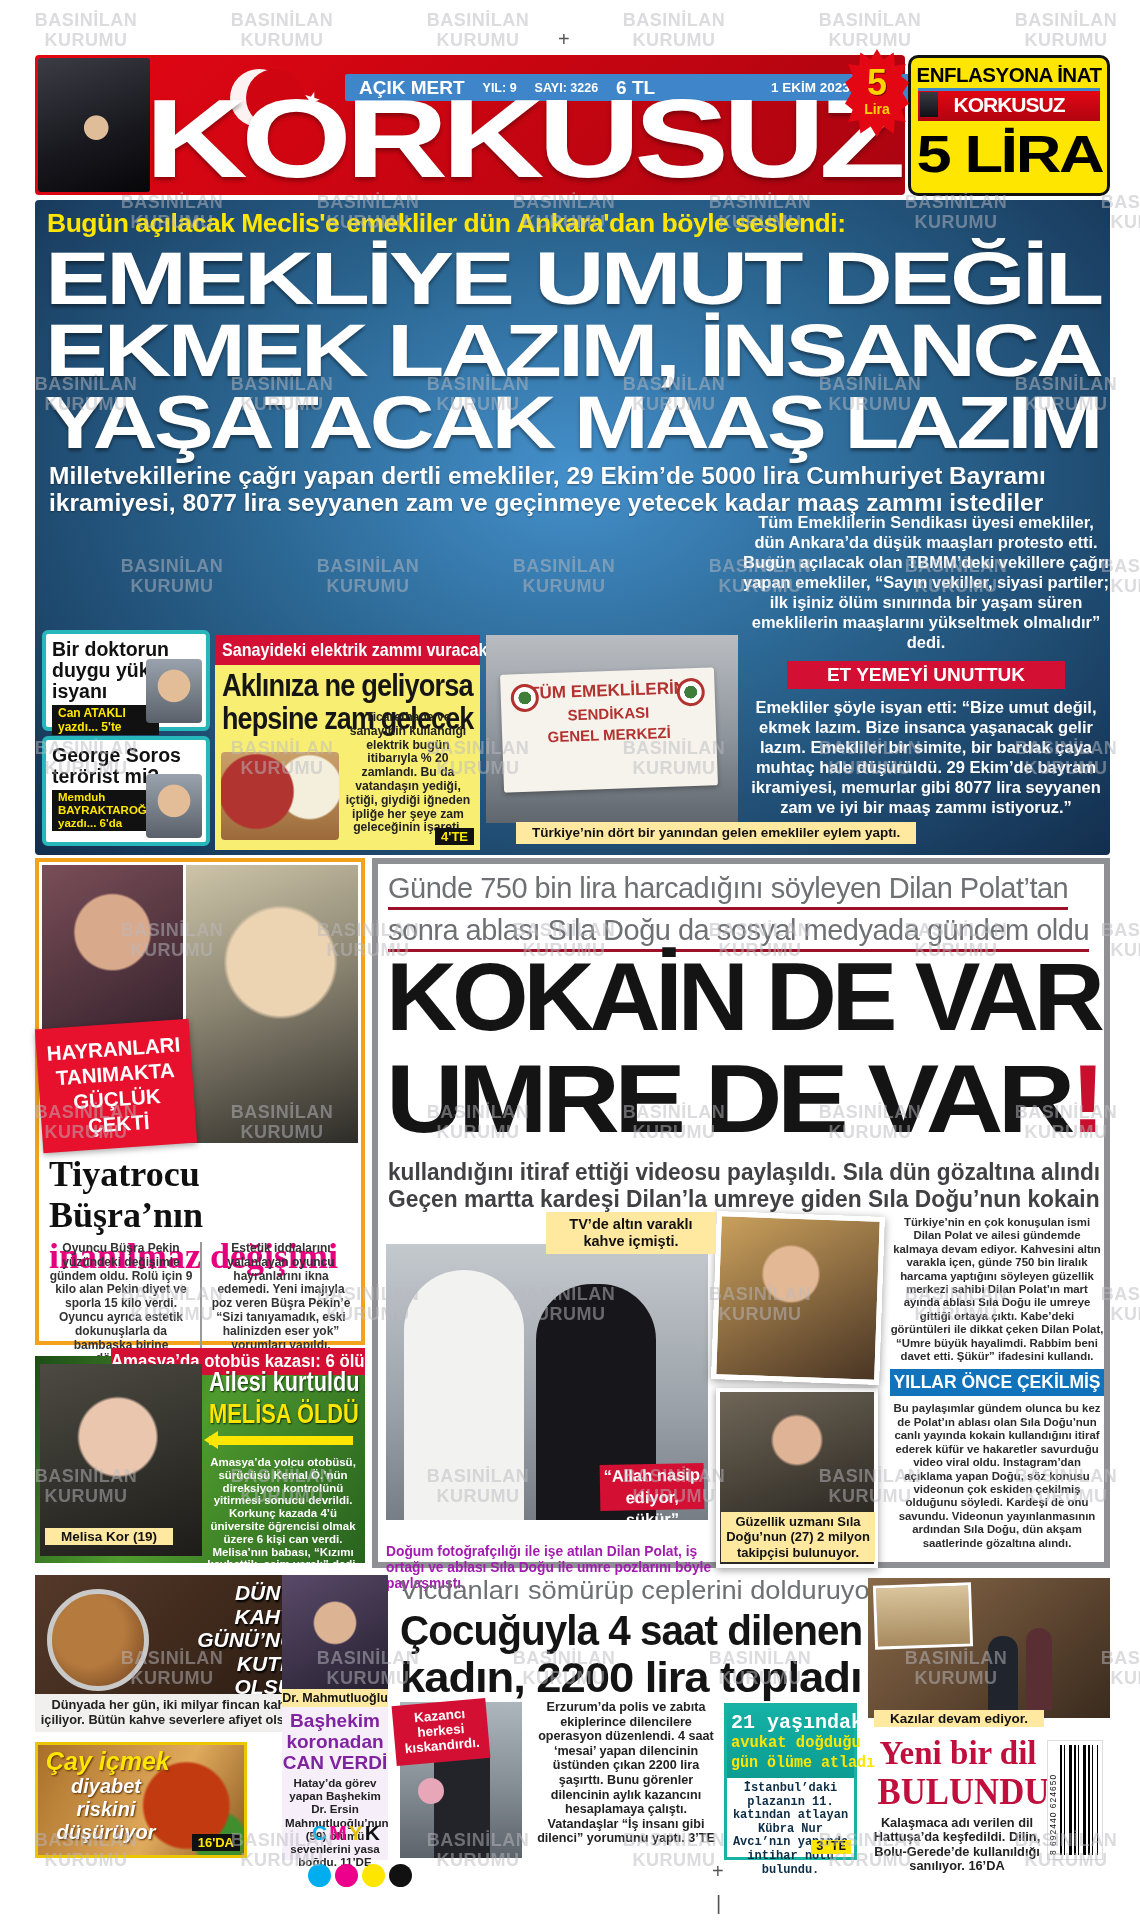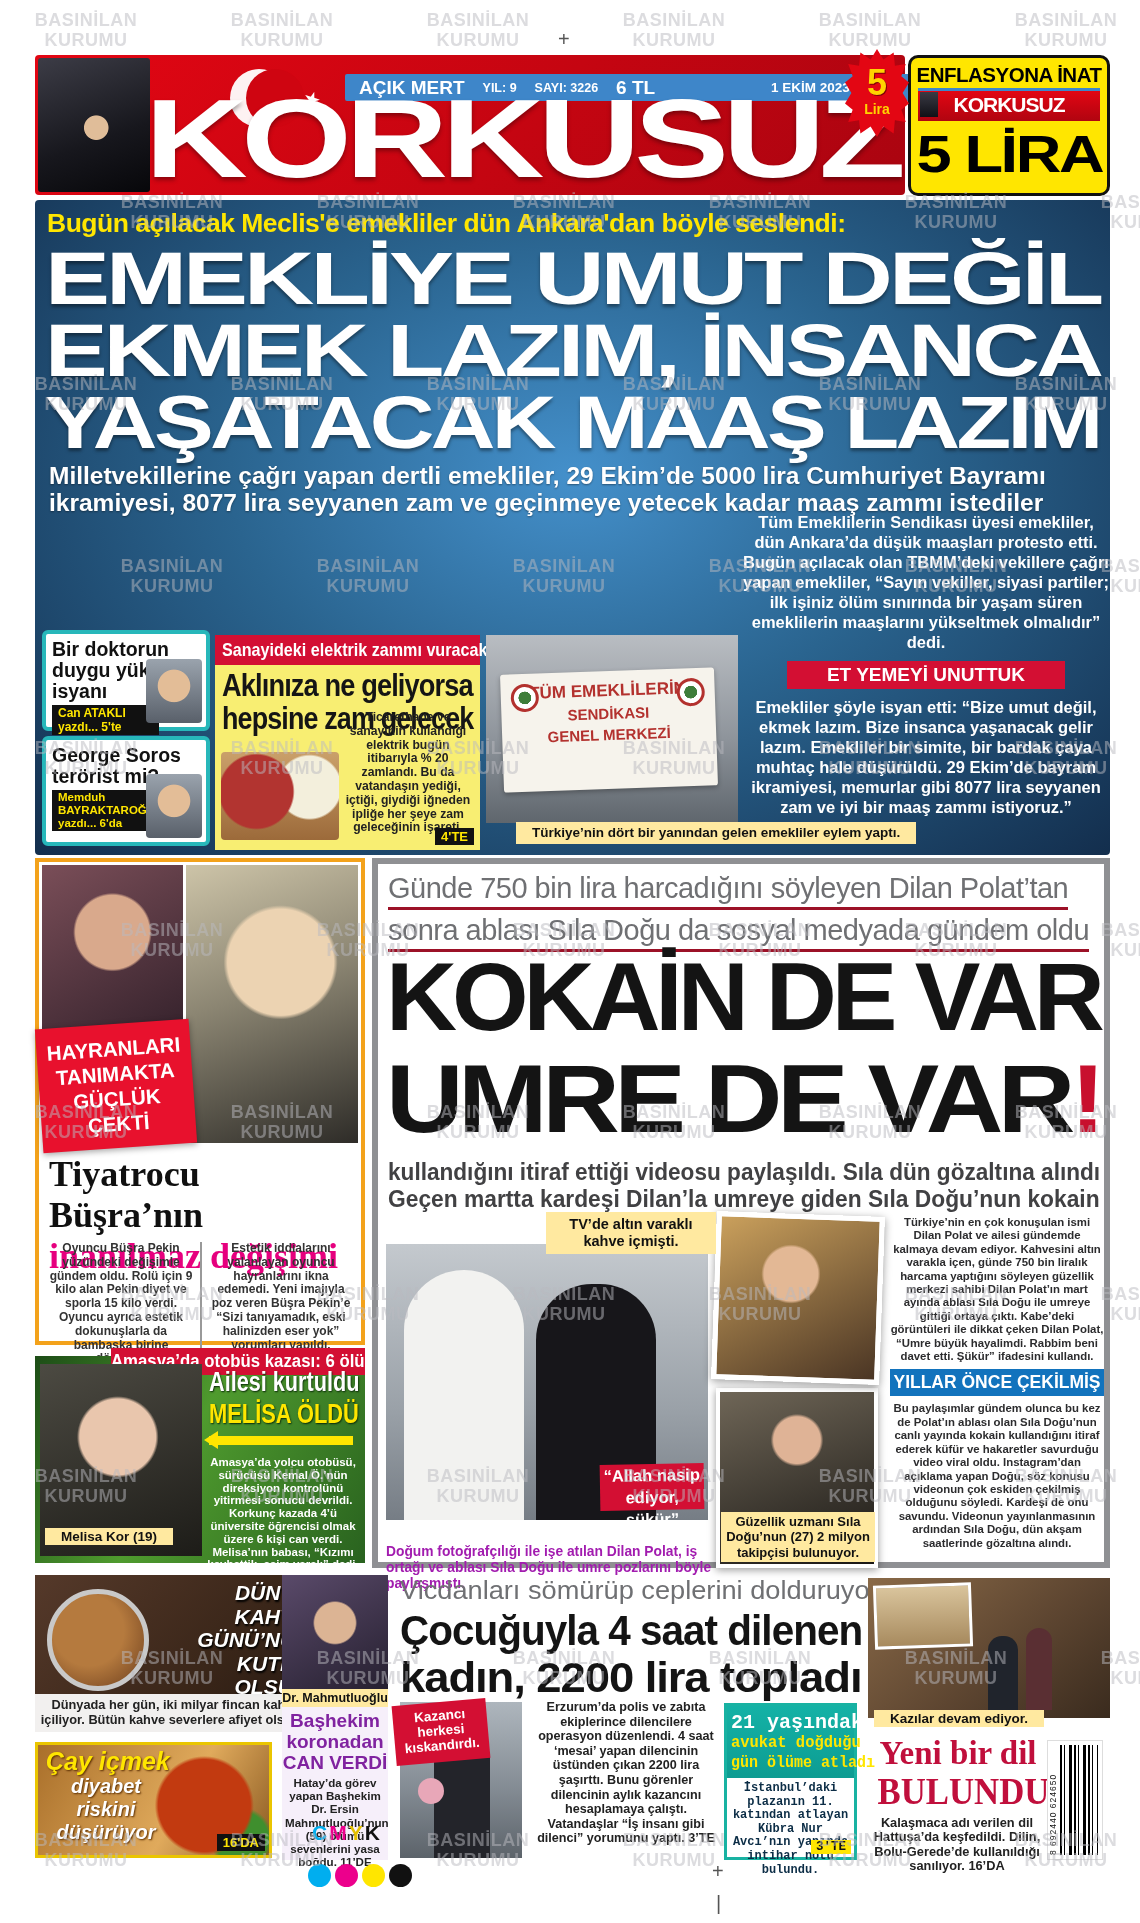--- a/index.html
+++ b/index.html
@@ -208,21 +208,21 @@
       <div class="b ctr" style="font-size:11.4px;line-height:13.4px;color:#2c2c2e;">Bu paylaşımlar gündem olunca bu kez de Polat’ın ablası olan Sıla Doğu’nun canlı yayında kokain kullandığını itiraf ederek küfür ve hakaretler savurduğu video viral oldu. Instagram’dan açıklama yapan Doğu, söz konusu videonun çok eskiden çekilmiş olduğunu söyledi. Kardeşi de onu savundu. Videonun yayınlanmasının ardından Sıla Doğu, dün akşam saatlerinde gözaltına alındı.</div>
     </div>
   </div>
 
   <div class="abs" style="left:35px;top:1575px;width:237px;height:157px;background:linear-gradient(135deg,#55392a 0%,#3a2619 60%,#241710 100%);overflow:hidden;padding-left:44px;">
     <div class="abs" style="left:12px;top:14px;width:92px;height:92px;border-radius:50%;border:5px solid #c9c9c9;background:radial-gradient(circle at 40% 40%,#b57a3e 0 45%,#6b3d1d 100%);"></div>
     <div class="abs b" style="right:8px;top:6px;width:125px;text-align:right;color:#fff;font-style:italic;font-size:21px;line-height:23.5px;text-shadow:1px 2px 2px #000;">DÜNYA KAHVE GÜNÜ’NÜZ KUTLU OLSUN</div>
     <div class="abs b ctr" style="left:0;bottom:0;width:100%;height:38px;background:rgba(255,255,255,.93);color:#222;font-size:12.8px;line-height:15px;padding-top:3px;box-sizing:border-box;">Dünyada her gün, iki milyar fincan kahve içiliyor. Bütün kahve severlere afiyet olsun...</div>
   </div>
 
-  <div class="abs" style="left:35px;top:1742px;width:237px;height:116px;border:3px solid #eac500;box-sizing:border-box;background:radial-gradient(circle at 72% 55%,#c23a10 0 26%,rgba(0,0,0,0) 28%),radial-gradient(circle at 88% 85%,#3f8f2e 0 12%,rgba(0,0,0,0) 14%),linear-gradient(120deg,#a96f2a,#e0aa5c 60%,#8a5a22);">
+  <div class="abs" style="left:35px;top:1742px;width:212px;height:116px;border:3px solid #eac500;box-sizing:border-box;background:radial-gradient(circle at 72% 55%,#c23a10 0 26%,rgba(0,0,0,0) 28%),radial-gradient(circle at 88% 85%,#3f8f2e 0 12%,rgba(0,0,0,0) 14%),linear-gradient(120deg,#a96f2a,#e0aa5c 60%,#8a5a22);">
     <div class="abs b" style="left:8px;top:2px;color:#ffe600;font-style:italic;font-size:25px;text-shadow:1px 1px 2px #5a2d00;">Çay içmek</div>
     <div class="abs b" style="left:14px;top:30px;width:108px;color:#fff;font-style:italic;font-size:20px;line-height:23px;text-align:center;text-shadow:1px 1px 2px #5a2d00;">diyabet riskini düşürüyor</div>
     <div class="abs badge-dark" style="right:4px;bottom:4px;font-size:13px;background:#111;color:#ffe600;">16'DA</div>
   </div>
 
   <div class="abs" style="left:282px;top:1575px;width:106px;height:285px;background:#f6effa;">
     <div style="height:114px;background:radial-gradient(circle at 50% 42%,#dcb494 0 24%,rgba(0,0,0,0) 26%),linear-gradient(150deg,#5a4a6a,#262030);"></div>
     <div class="badge-yel ctr" style="display:block;font-size:12.5px;padding:2px 0;">Dr. Mahmutluoğlu</div>
     <div class="ctr b" style="color:#8023a0;font-size:19px;line-height:21px;margin-top:3px;">
       <div>Başhekim</div>

